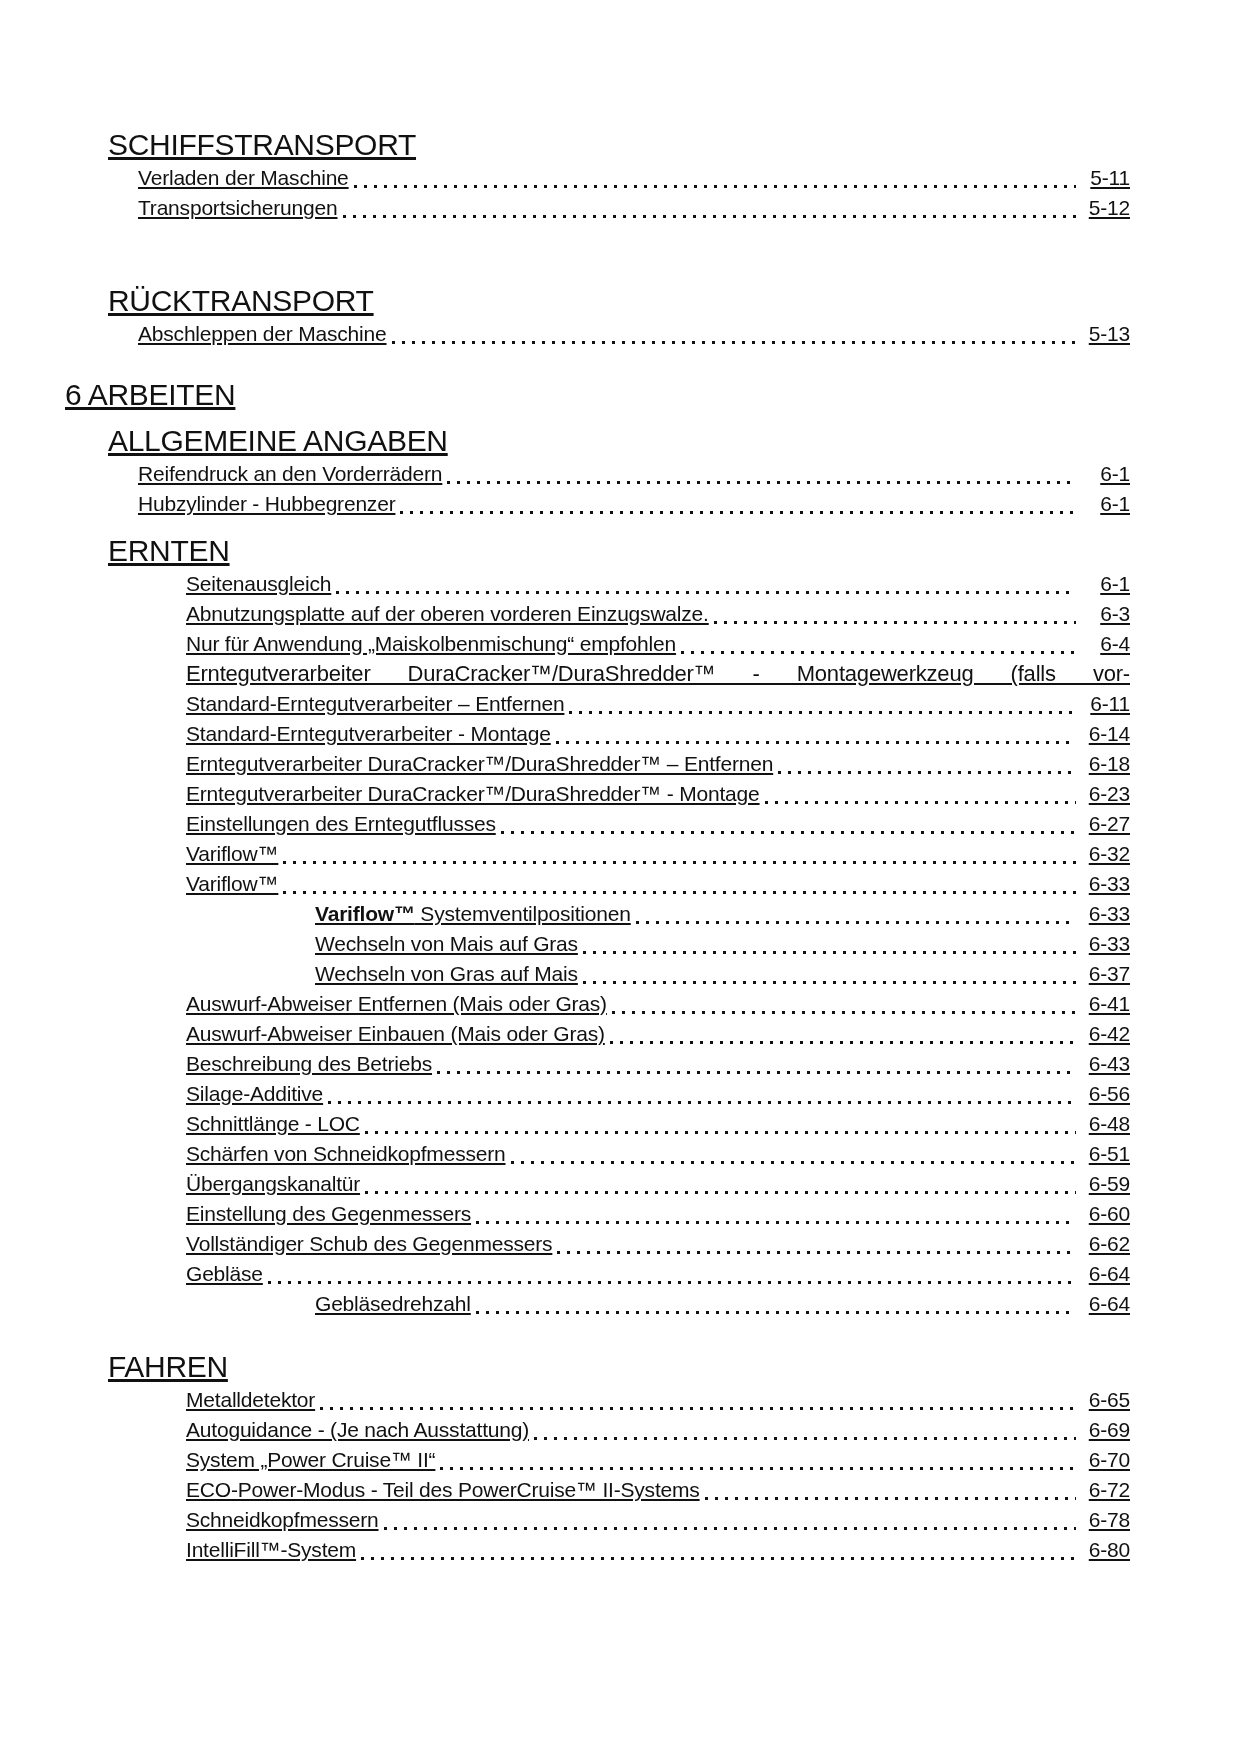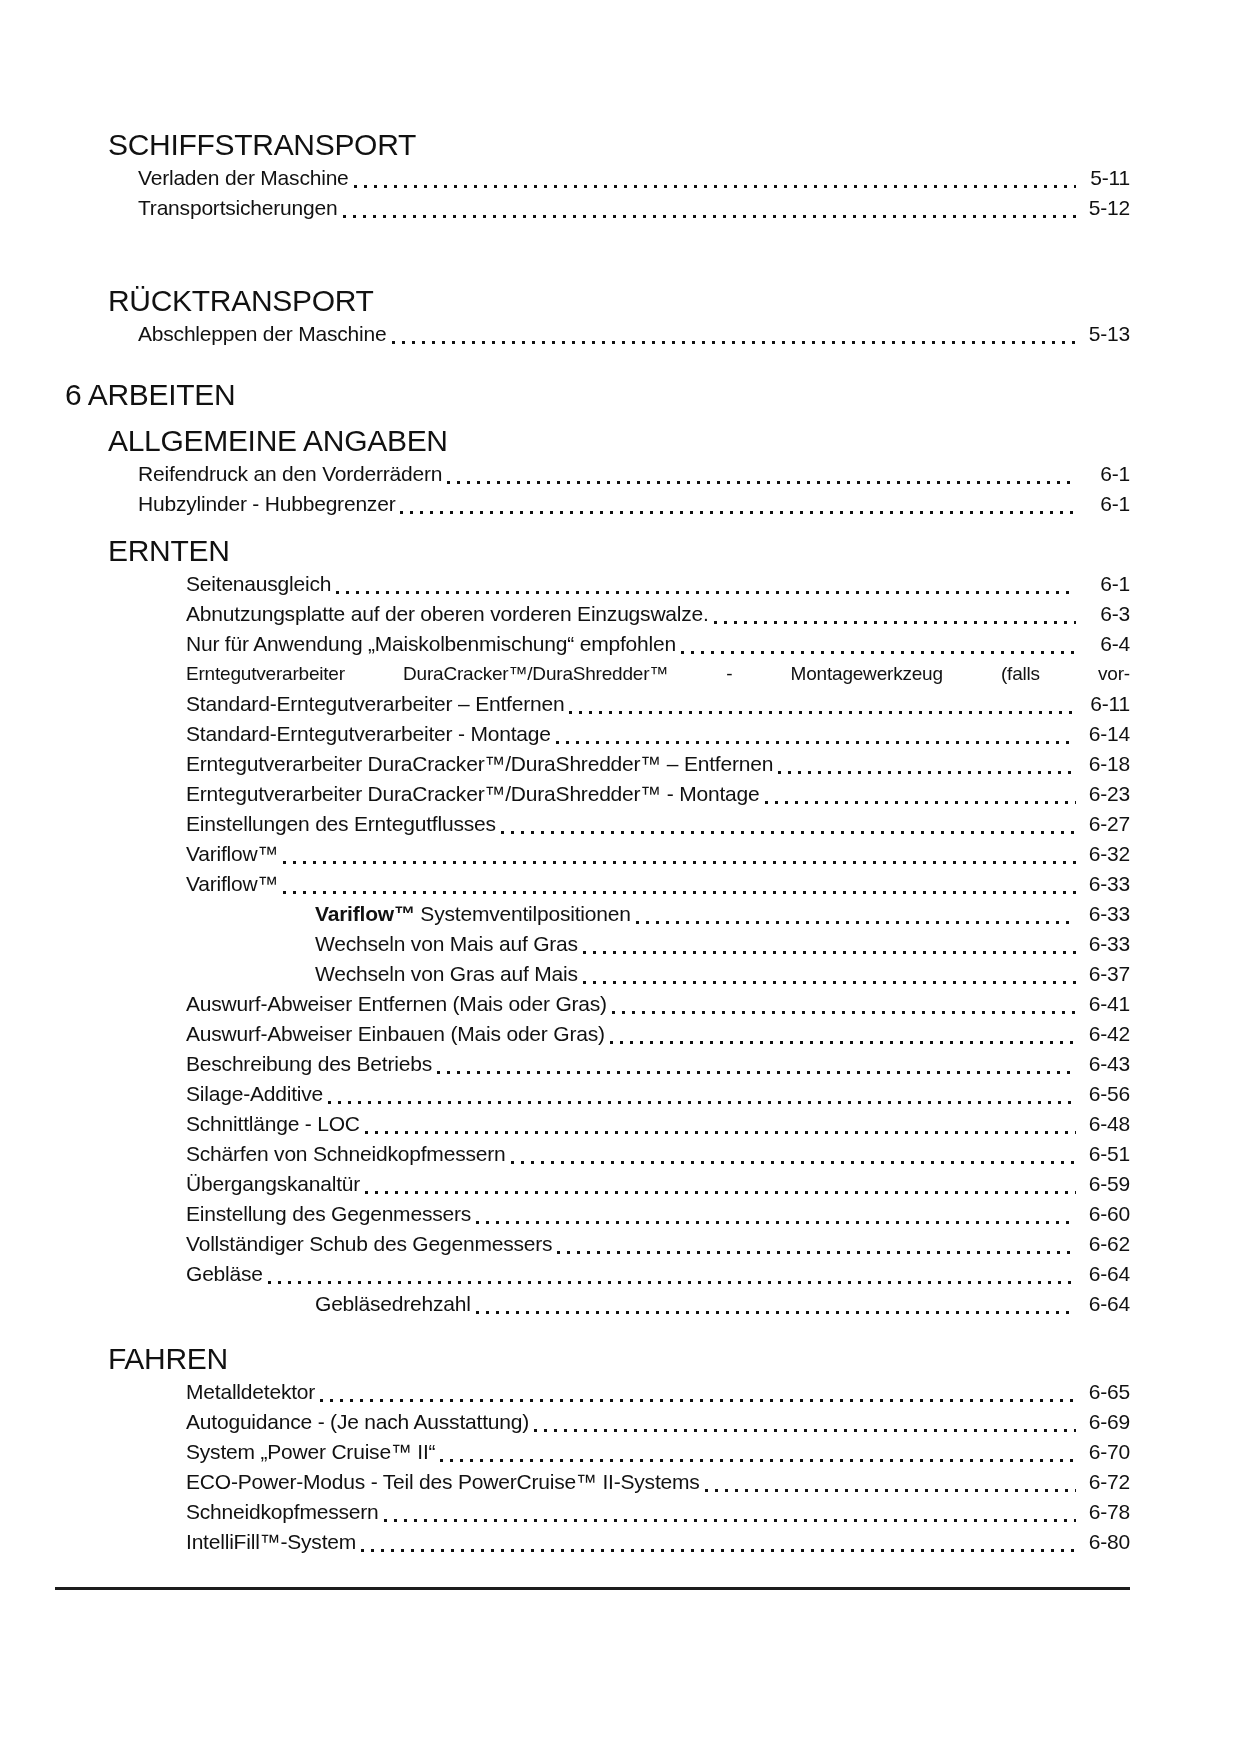--- a/index.html
+++ b/index.html
@@ -3,20 +3,21 @@
 <meta charset="utf-8">
 <style>
   html,body{margin:0;padding:0;background:#ffffff;}
   .page{
     position:relative;
     width:1241px;height:1590px;
     background:#ffffff;
     color:#111111;
     font-family:"Liberation Sans","DejaVu Sans",sans-serif;
     overflow:hidden;
+    text-decoration:underline;
   }
   .content{
     margin-left:55px;
     margin-right:111px;
     padding-top:127px;
   }
   .block{margin-top:26px;}
   .heading{
     font-size:30px;
     line-height:36px;
@@ -40,21 +41,21 @@
   .lab b{font-weight:bold;}
   .dots{
     flex:1 1 auto;
     height:3px;
     align-self:flex-end;
     margin:0 2px 5px 5px;
     background-image:repeating-linear-gradient(to right,#111111 0 3px,transparent 3px 10px);
   }
   .pg{min-width:52px;text-align:right;white-space:nowrap;}
   .entry-wrap-first{
-    font-size:19px;
+    font-size:22px;
     line-height:30px;
     letter-spacing:-0.2px;
     text-align:justify;
     text-align-last:justify;
   }
   .footer-rule{
     margin-top:30px;
     height:0;
     border:none;
     border-top:3px solid #1c1c1c;
@@ -220,21 +221,21 @@
             <span class="lab">Gebläse</span>
             <span class="dots"></span>
             <span class="pg">6-64</span>
           </div>
           <div class="entry lvl3">
             <span class="lab">Gebläsedrehzahl</span>
             <span class="dots"></span>
             <span class="pg">6-64</span>
           </div>
         </div>
-        <div class="block" style="margin-top: 22px;">
+        <div class="block" style="margin-top: 30px;">
           <div class="heading section-heading">FAHREN</div>
           <div class="entry lvl2">
             <span class="lab">Metalldetektor</span>
             <span class="dots"></span>
             <span class="pg">6-65</span>
           </div>
           <div class="entry lvl2">
             <span class="lab">Autoguidance - (Je nach Ausstattung)</span>
             <span class="dots"></span>
             <span class="pg">6-69</span>

